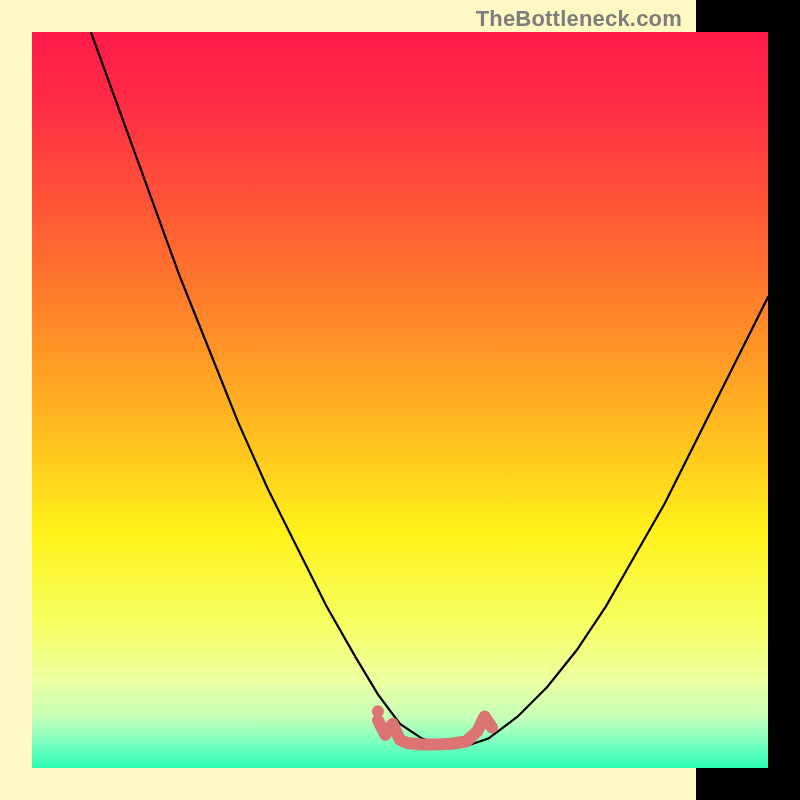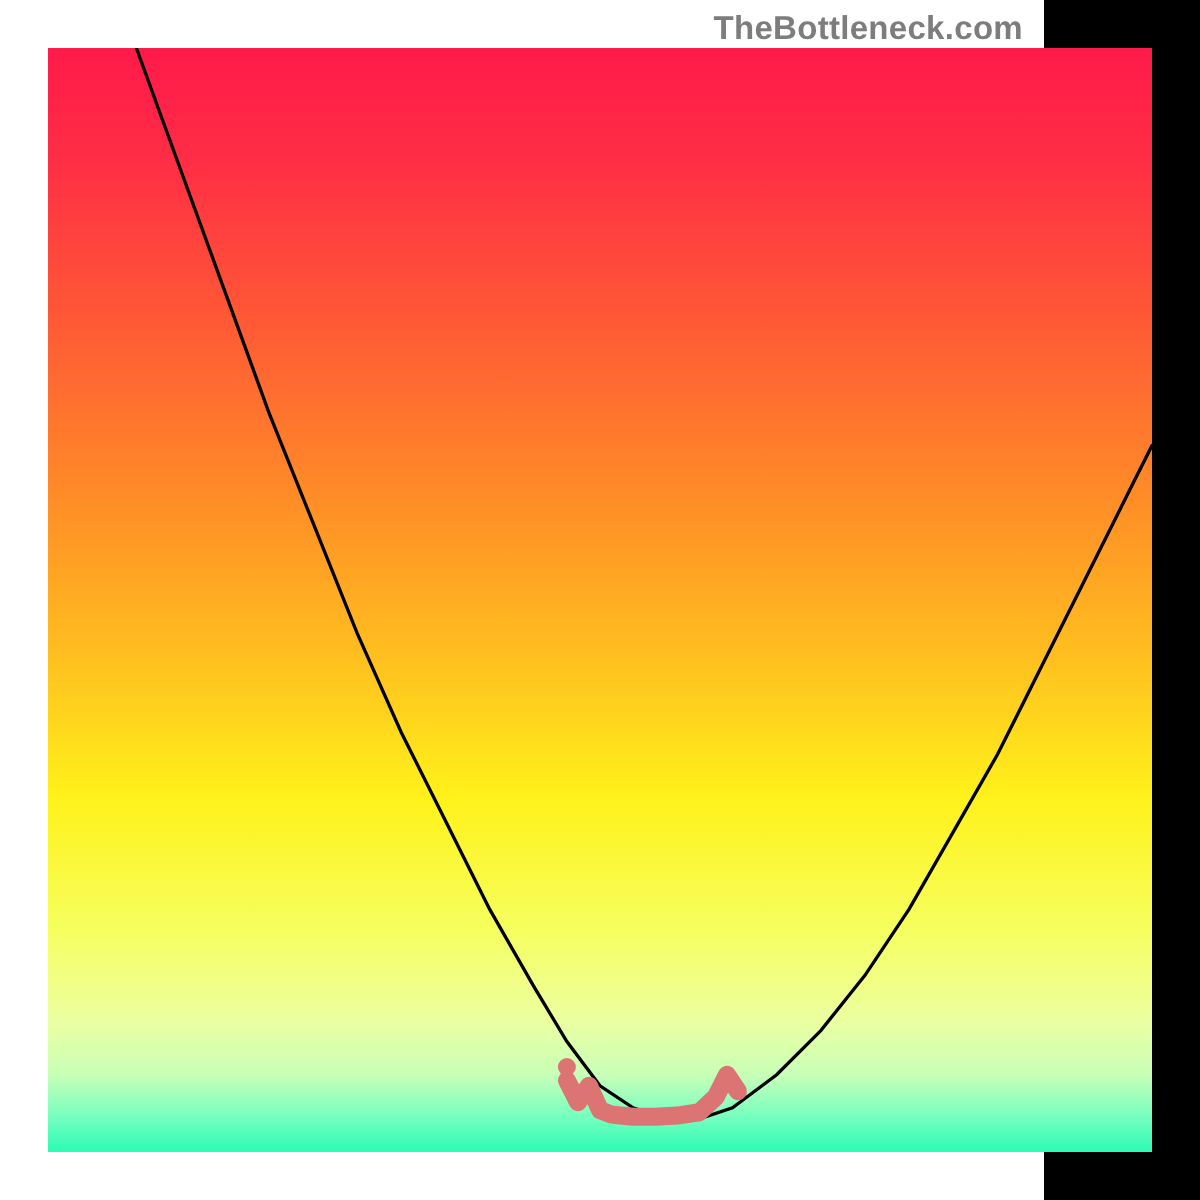--- a/index.html
+++ b/index.html
@@ -9,21 +9,21 @@
     height: 800px;
     background: #000;
     overflow: hidden;
   }
   .frame {
     position: absolute;
     left: 0;
     top: 0;
     width: 696px;
     height: 800px;
-    background: #ffffff;
+    background: #fef9c3;
   }
   .plot {
     position: absolute;
     left: 32px;
     top: 32px;
     width: 736px;
     height: 736px;
   }
   .watermark {
     position: absolute;

